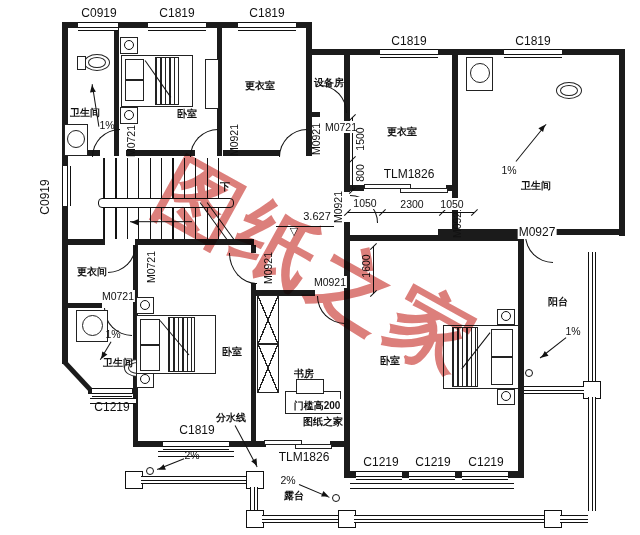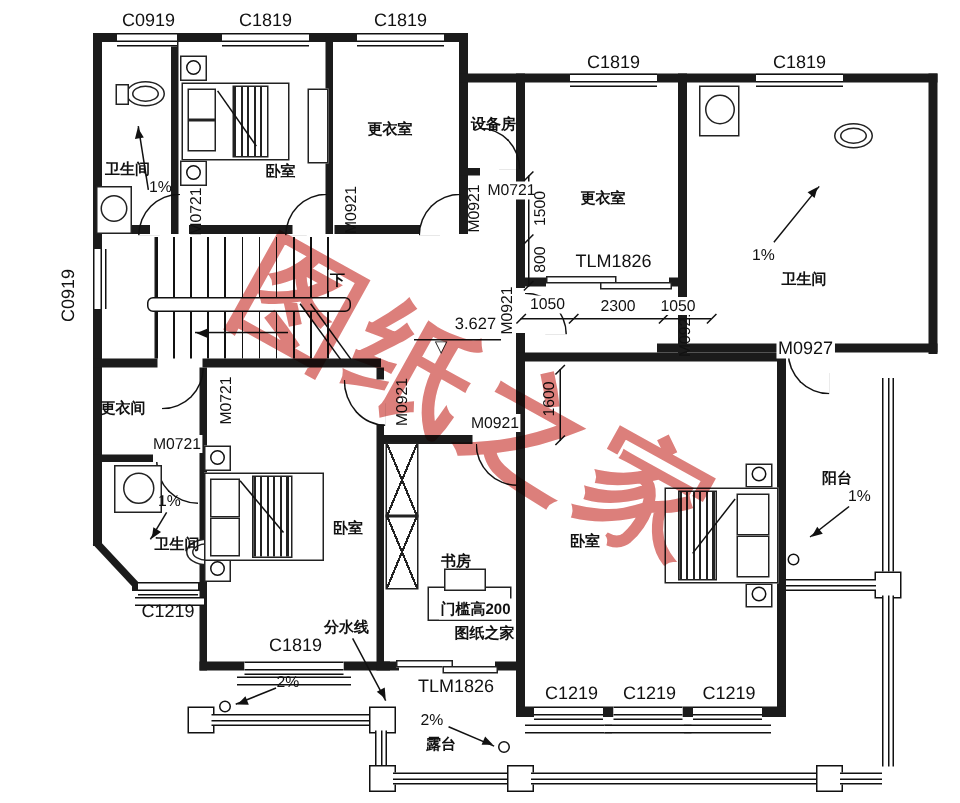--- a/index.html
+++ b/index.html
@@ -273,26 +273,26 @@
   <span class="lbl" style="left:573px;top:331px">1%</span>
   <span class="lbl" style="left:192px;top:455px">2%</span>
   <span class="lbl" style="left:288px;top:480px">2%</span>
 
   <span class="lbl cn" style="left:85px;top:113px">卫生间</span>
   <span class="lbl cn" style="left:187px;top:114px">卧室</span>
   <span class="lbl cn" style="left:260px;top:86px">更衣室</span>
   <span class="lbl cn" style="left:329px;top:83px">设备房</span>
   <span class="lbl cn" style="left:402px;top:132px">更衣室</span>
   <span class="lbl cn" style="left:536px;top:186px">卫生间</span>
-  <span class="lbl cn" style="left:82px;top:272px">更衣间</span>
+  <span class="lbl cn" style="left:92px;top:272px">更衣间</span>
   <span class="lbl cn" style="left:118px;top:363px">卫生间</span>
   <span class="lbl cn" style="left:232px;top:352px">卧室</span>
   <span class="lbl cn" style="left:304px;top:374px">书房</span>
   <span class="lbl cn" style="left:390px;top:361px">卧室</span>
-  <span class="lbl cn" style="left:558px;top:319px">阳台</span>
+  <span class="lbl cn" style="left:558px;top:302px">阳台</span>
   <span class="lbl cn" style="left:294px;top:496px">露台</span>
 
   <span class="lbl cn bg" style="left:231px;top:418px">分水线</span>
   <span class="lbl cn bg" style="left:317px;top:406px">门槛高200</span>
   <span class="lbl cn bg" style="left:323px;top:422px">图纸之家</span>
   <span class="lbl cn bg" style="left:225px;top:187px">下</span>
 
   <div id="watermark">图纸之家</div>
 </div>
 

